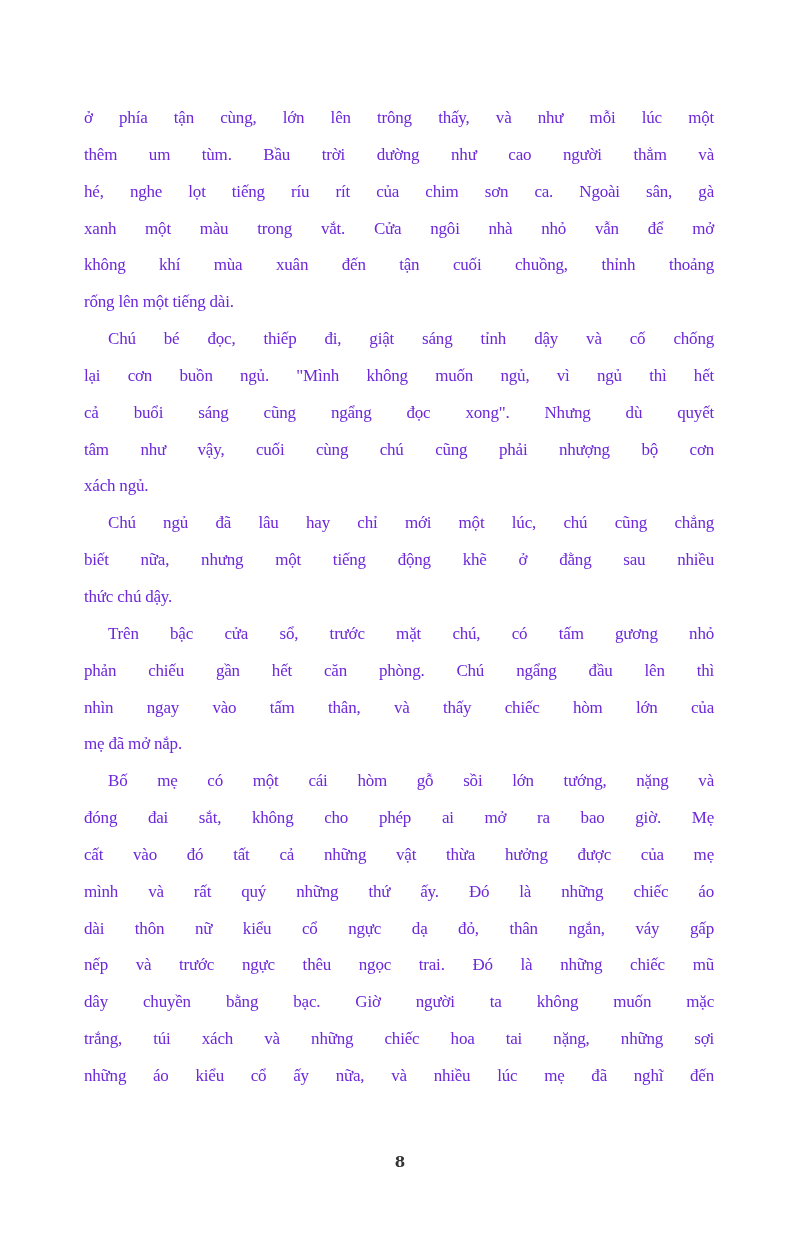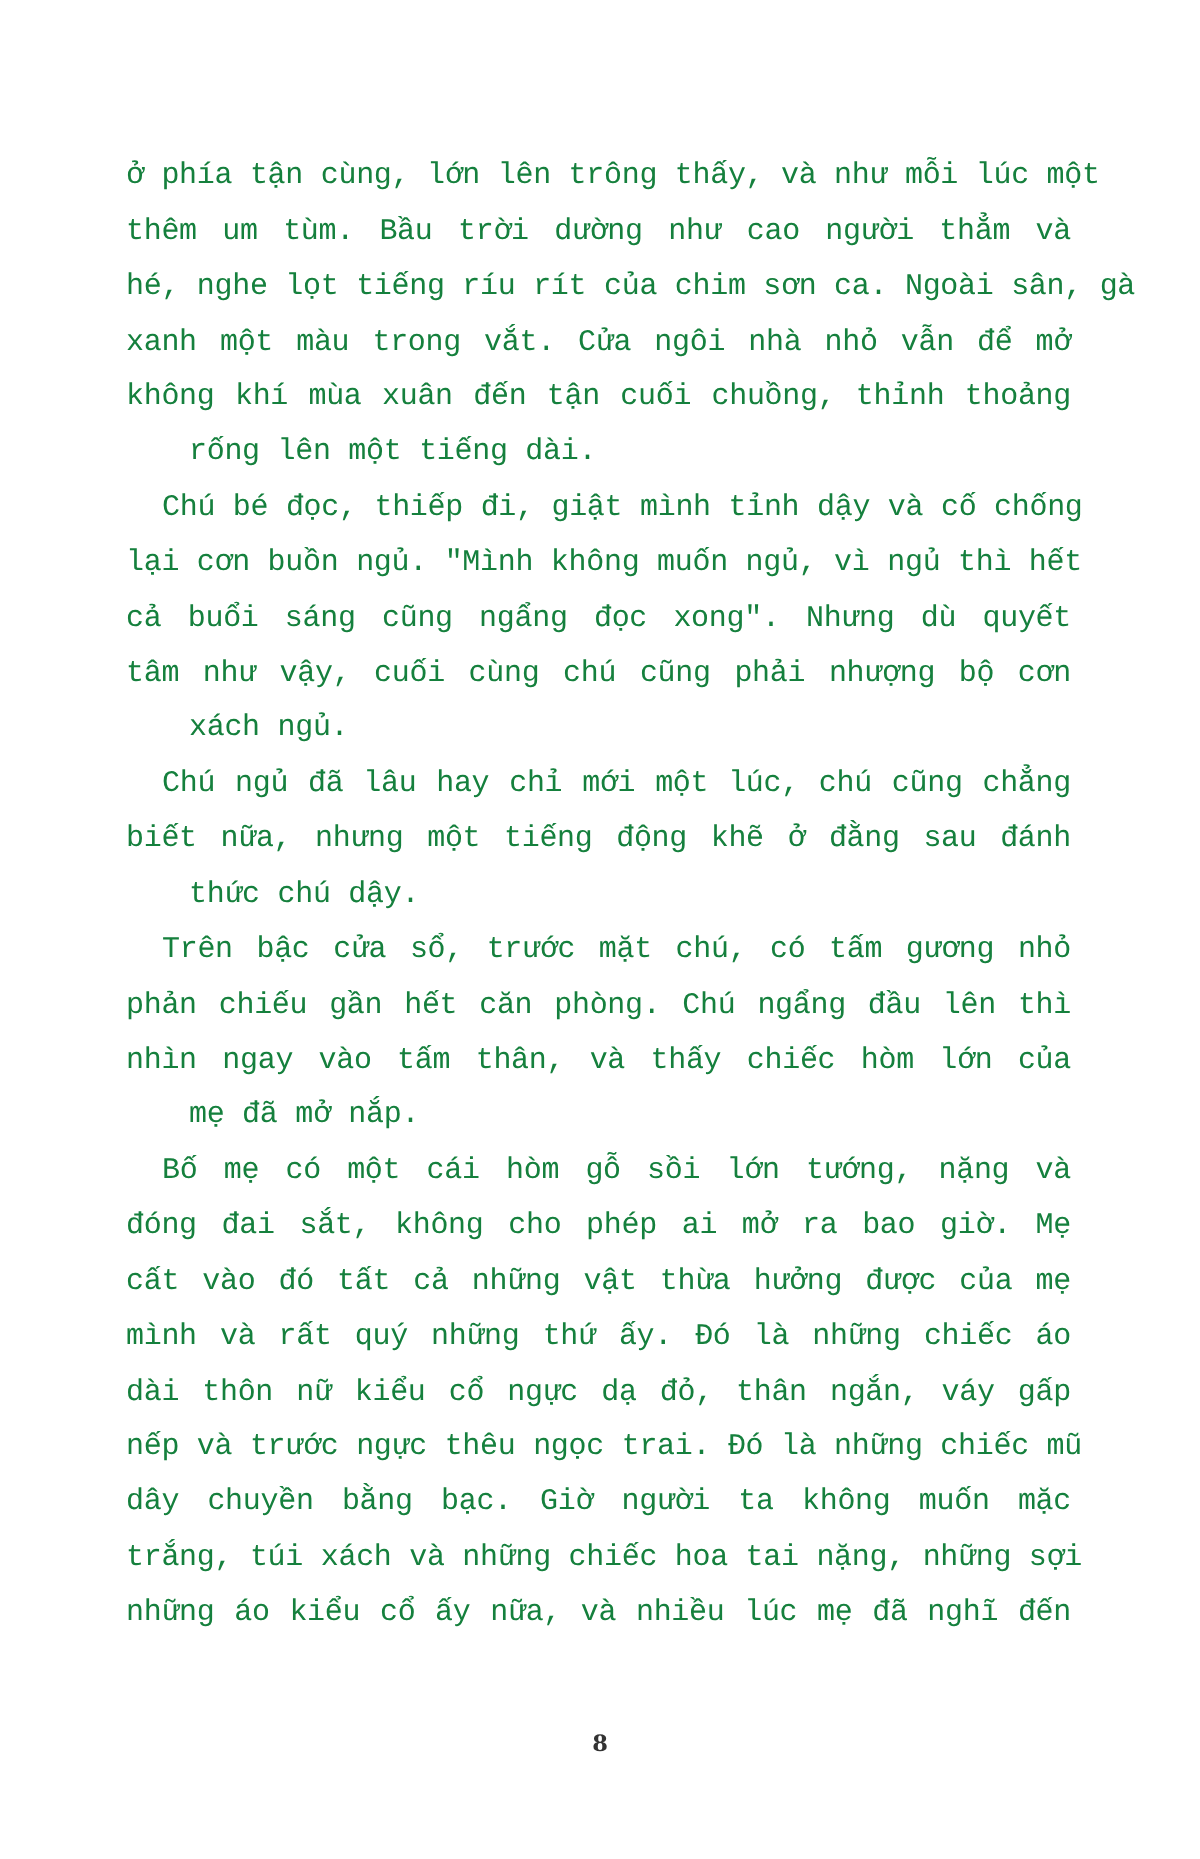--- a/index.html
+++ b/index.html
@@ -16,31 +16,30 @@
     .page {
       position: absolute;
       left: 84px;
       top: 100px;
       width: 630px;
     }
     .line {
       display: block;
       height: 36.85px;
       line-height: 36.85px;
-      font-family: Liberation Mono, monospace;
-      font-size: 20px;
-      color: #15803d;
+      font-family: Liberation Serif, serif;
+      font-size: 17px;
+      color: #6d28d9;
       white-space: nowrap;
       text-align: justify;
       text-align-last: justify;
       letter-spacing: -0.2px;
     }
     .line.last {
       text-align-last: left;
-      margin-left: 42px;
     }
     .line.indent {
       padding-left: 24px;
     }
     .page-number {
       position: absolute;
       left: 0;
       width: 800px;
       top: 1153px;
       text-align: center;
@@ -58,30 +57,30 @@
   <div>
     <span class="line">ở phía tận cùng, lớn lên trông thấy, và như mỗi lúc một</span>
     <span class="line">thêm um tùm. Bầu trời dường như cao người thẳm và</span>
     <span class="line">hé, nghe lọt tiếng ríu rít của chim sơn ca. Ngoài sân, gà</span>
     <span class="line">xanh một màu trong vắt. Cửa ngôi nhà nhỏ vẫn để mở</span>
     <span class="line">không khí mùa xuân đến tận cuối chuồng, thỉnh thoảng</span>
     <span class="line last">rống lên một tiếng dài.</span>
   </div>
 
   <div>
-    <span class="line indent">Chú bé đọc, thiếp đi, giật mình tỉnh dậy và cố chống</span>
+    <span class="line indent">Chú bé đọc, thiếp đi, giật sáng tỉnh dậy và cố chống</span>
     <span class="line">lại cơn buồn ngủ. "Mình không muốn ngủ, vì ngủ thì hết</span>
     <span class="line">cả buổi sáng cũng ngẩng đọc xong". Nhưng dù quyết</span>
     <span class="line">tâm như vậy, cuối cùng chú cũng phải nhượng bộ cơn</span>
     <span class="line last">xách ngủ.</span>
   </div>
 
   <div>
     <span class="line indent">Chú ngủ đã lâu hay chỉ mới một lúc, chú cũng chẳng</span>
-    <span class="line">biết nữa, nhưng một tiếng động khẽ ở đằng sau đánh</span>
+    <span class="line">biết nữa, nhưng một tiếng động khẽ ở đằng sau nhiều</span>
     <span class="line last">thức chú dậy.</span>
   </div>
 
   <div>
     <span class="line indent">Trên bậc cửa sổ, trước mặt chú, có tấm gương nhỏ</span>
     <span class="line">phản chiếu gần hết căn phòng. Chú ngẩng đầu lên thì</span>
     <span class="line">nhìn ngay vào tấm thân, và thấy chiếc hòm lớn của</span>
     <span class="line last">mẹ đã mở nắp.</span>
   </div>
 

